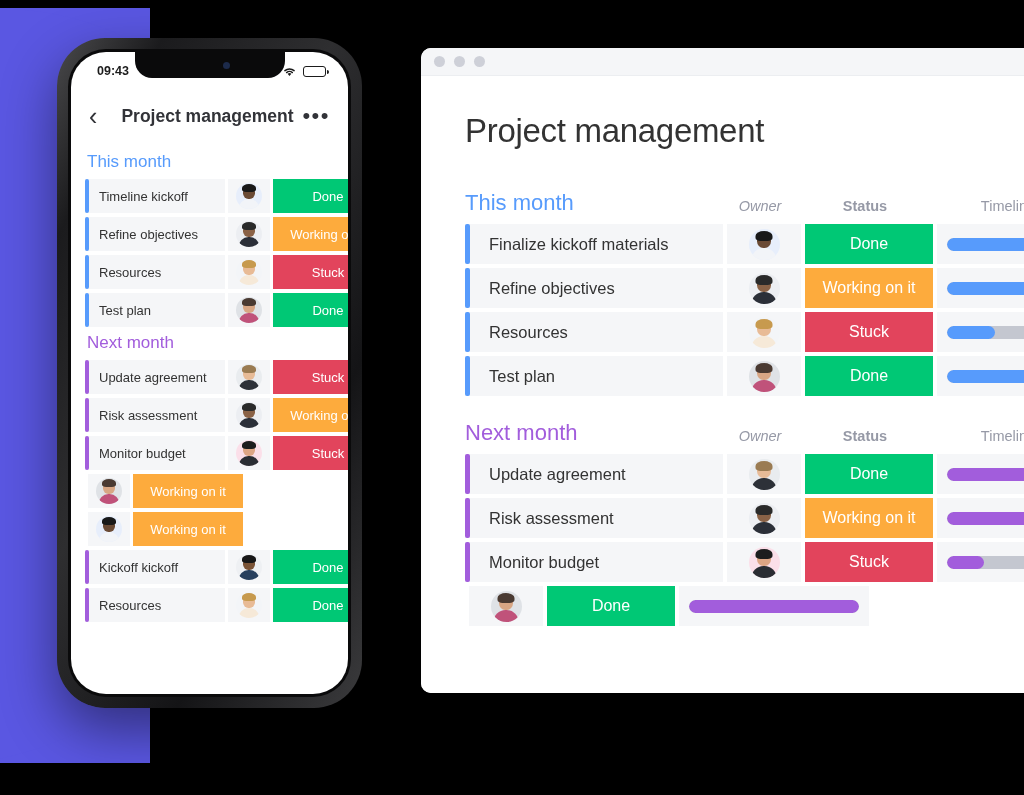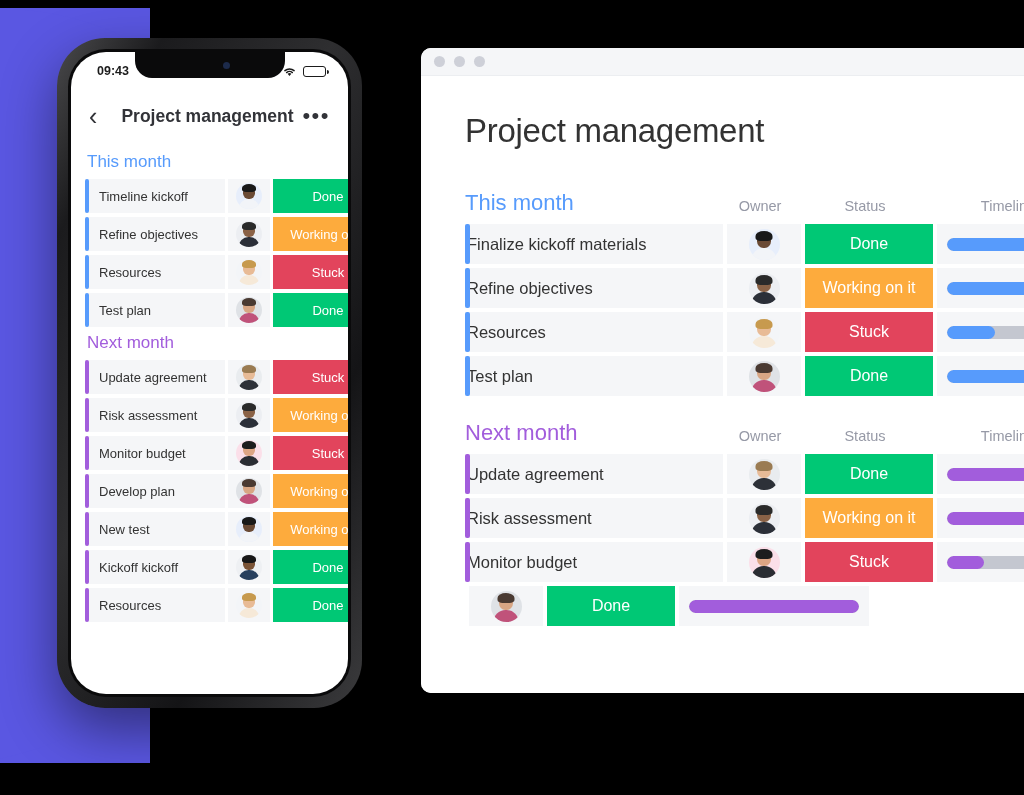--- a/index.html
+++ b/index.html
@@ -104,39 +104,39 @@
   .group-title.blue   { color: #579BFC; }
   .group-title.purple { color: #A25DDC; }
 
   .col-head {
     font-size: 14.5px;
     color: #9699a6;
     text-align: center;
     flex: none;
     padding-bottom: 2px;
   }
-  .col-head.owner    { width: 74px; }
-  .col-head.status   { width: 128px; margin-left: 4px; }
+  .col-head.owner    { width: 74px; font-style: italic; }
+  .col-head.status   { width: 128px; margin-left: 4px; font-weight: bold; }
   .col-head.timeline { width: 150px; margin-left: 4px; text-align: center; }
 
   
   .row {
     display: flex;
     align-items: stretch;
     height: 40px;
     margin-bottom: 4px;
   }
   .cell-name {
     position: relative;
     width: 258px;
     flex: none;
     background: #f5f6f8;
     display: flex;
     align-items: center;
-    padding-left: 2px;
+    padding-left: 24px;
     font-size: 16.5px;
     color: #333333;
     border-radius: 0;
   }
   .cell-name::before {
     content: "";
     position: absolute;
     left: 0; top: 0; bottom: 0;
     width: 5px;
     border-radius: 2px;
@@ -662,32 +662,30 @@
                 <div class="p-owner">
                   <span class="avatar" style="background:#fbdfe9">
                     <span class="body" style="background:#2a2d33"></span>
                     <span class="head" style="background:#dda584"></span>
                     <span class="hair" style="background:#1d1d1d"></span>
                   </span>
                 </div>
                 <div class="p-status" style="background:#E2445C">Stuck</div>
               </div>
               <div class="p-row purple">
-                <div class="p-name">Develop plan</div>
                 <div class="p-owner">
                   <span class="avatar" style="background:#dfe2e6">
                     <span class="body" style="background:#c0527a"></span>
                     <span class="head" style="background:#d8a684"></span>
                     <span class="hair" style="background:#4a3a32"></span>
                   </span>
                 </div>
                 <div class="p-status" style="background:#FDAB3D">Working on it</div>
               </div>
               <div class="p-row purple">
-                <div class="p-name">New test</div>
                 <div class="p-owner">
                   <span class="avatar" style="background:#e7eefb">
                     <span class="body" style="background:#f2f4f8"></span>
                     <span class="head" style="background:#6a4a35"></span>
                     <span class="hair" style="background:#191919"></span>
                   </span>
                 </div>
                 <div class="p-status" style="background:#FDAB3D">Working on it</div>
               </div>
               <div class="p-row purple">

